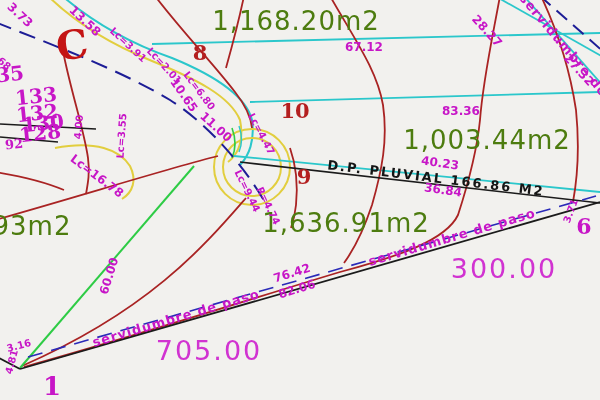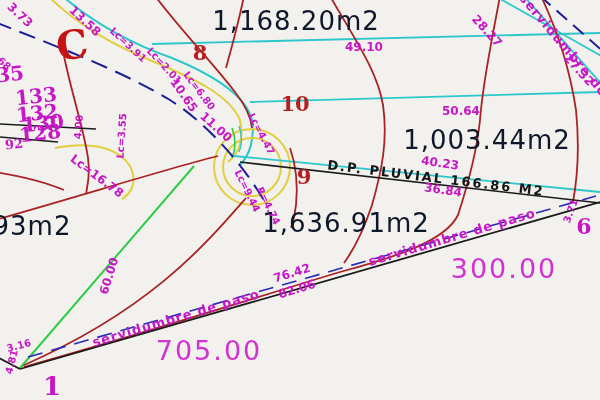--- a/index.html
+++ b/index.html
@@ -1,21 +1,21 @@
 <!DOCTYPE html>
 <html><head>
 <meta charset="utf-8">
 <style>
   html,body{margin:0;padding:0;}
   body{width:600px;height:400px;overflow:hidden;background:#efeeec;}
   #canvas{position:relative;width:600px;height:400px;background:#f2f1ee;overflow:hidden;
           font-family:"DejaVu Sans",sans-serif;}
   #lines{position:absolute;left:0;top:0;}
   .lbl{position:absolute;white-space:nowrap;line-height:1;transform-origin:center;}
-  .area{color:#0f172a;font-size:26px;letter-spacing:1px;}
+  .area{color:#4d7c0f;font-size:26px;letter-spacing:1px;}
   .lot{color:#b41f1f;font-family:"DejaVu Serif",serif;font-weight:bold;font-size:21px;}
   .elev{color:#d133d1;font-size:27px;letter-spacing:2px;}
   .corner{color:#c716c7;font-family:"DejaVu Serif",serif;font-weight:bold;font-size:26px;}
   .dim{color:#c716c7;font-size:12px;font-weight:bold;}
   .sm{font-size:10px;}
   .note{color:#151515;font-size:13px;font-weight:bold;letter-spacing:2px;}
   .serv{color:#c716c7;font-size:13px;font-weight:bold;letter-spacing:1px;}
   .cletter{color:#c41414;font-family:"DejaVu Serif",serif;font-weight:bold;font-size:40px;}
 </style>
 </head>
@@ -64,36 +64,36 @@
   </svg>
 
   <div style="position:absolute;left:0;top:0;width:600px;height:400px;">
       <span class="lbl area" style="left: 296px; top: 21px; transform: translate(-50%, -50%) rotate(0deg);">1,168.20m2</span>
       <span class="lbl area" style="left: 487px; top: 140px; transform: translate(-50%, -50%) rotate(0deg);">1,003.44m2</span>
       <span class="lbl area" style="left: 338px; top: 223px; transform: translate(-50%, -50%) rotate(0deg); margin-left: 8px;">1,636.91m2</span>
       <span class="lbl area" style="left: 32px; top: 226px; transform: translate(-50%, -50%) rotate(0deg);">93m2</span>
       <span class="lbl elev" style="left: 209px; top: 350px; transform: translate(-50%, -50%) rotate(0deg);">705.00</span>
       <span class="lbl elev" style="left: 504px; top: 268px; transform: translate(-50%, -50%) rotate(0deg);">300.00</span>
       <span class="lbl lot" style="left: 200px; top: 52px; transform: translate(-50%, -50%) rotate(0deg);">8</span>
-      <span class="lbl lot" style="left: 295px; top: 103px; transform: translate(-50%, -50%) rotate(0deg); text-align: center;">10</span>
+      <span class="lbl lot" style="left: 295px; top: 110px; transform: translate(-50%, -50%) rotate(0deg); text-align: center;">10</span>
       <span class="lbl lot" style="left: 304px; top: 176px; transform: translate(-50%, -50%) rotate(0deg);">9</span>
       <span class="lbl corner" style="left: 52px; top: 386px; transform: translate(-50%, -50%) rotate(0deg);">1</span>
       <span class="lbl corner" style="left: 584px; top: 226px; transform: translate(-50%, -50%) rotate(0deg); font-size: 22px;">6</span>
       <span class="lbl cletter" style="left: 72px; top: 45px; transform: translate(-50%, -50%) rotate(-8deg);">C</span>
       <span class="lbl corner" style="left: 10px; top: 74px; transform: translate(-50%, -50%) rotate(-6deg); font-size: 20px;">35</span>
       <span class="lbl corner" style="left: 36px; top: 96px; transform: translate(-50%, -50%) rotate(-6deg); font-size: 20px;">133</span>
       <span class="lbl corner" style="left: 37px; top: 113px; transform: translate(-50%, -50%) rotate(-6deg); font-size: 20px;">132</span>
       <span class="lbl corner" style="left: 43px; top: 123px; transform: translate(-50%, -50%) rotate(-6deg); font-size: 20px;">130</span>
       <span class="lbl corner" style="left: 40px; top: 133px; transform: translate(-50%, -50%) rotate(-6deg); font-size: 20px;">128</span>
       <span class="lbl corner" style="left: 14px; top: 144px; transform: translate(-50%, -50%) rotate(-6deg); font-size: 13px;">92</span>
       <span class="lbl dim sm" style="left: 4px; top: 64px; transform: translate(-50%, -50%) rotate(40deg);">68</span>
       <span class="lbl dim" style="left: 20px; top: 15px; transform: translate(-50%, -50%) rotate(43deg);">3.73</span>
       <span class="lbl dim" style="left: 85px; top: 21px; transform: translate(-50%, -50%) rotate(43deg);">13.58</span>
-      <span class="lbl dim" style="left: 364px; top: 47px; transform: translate(-50%, -50%) rotate(0deg);">49.10</span>
-      <span class="lbl dim" style="left: 461px; top: 111px; transform: translate(-50%, -50%) rotate(0deg);">50.64</span>
+      <span class="lbl dim" style="left: 364px; top: 47px; transform: translate(-50%, -50%) rotate(0deg);">67.12</span>
+      <span class="lbl dim" style="left: 461px; top: 111px; transform: translate(-50%, -50%) rotate(0deg);">83.36</span>
       <span class="lbl dim" style="left: 440px; top: 163px; transform: translate(-50%, -50%) rotate(8deg);">40.23</span>
       <span class="lbl dim" style="left: 443px; top: 190px; transform: translate(-50%, -50%) rotate(8deg);">36.84</span>
       <span class="lbl dim" style="left: 487px; top: 31px; transform: translate(-50%, -50%) rotate(48deg);">28.27</span>
       <span class="lbl dim" style="left: 579px; top: 70px; transform: translate(-50%, -50%) rotate(48deg);">27.32</span>
       <span class="lbl dim" style="left: 292px; top: 273px; transform: translate(-50%, -50%) rotate(-17deg);">76.42</span>
       <span class="lbl dim" style="left: 297px; top: 289px; transform: translate(-50%, -50%) rotate(-17deg);">82.06</span>
       <span class="lbl dim" style="left: 109px; top: 276px; transform: translate(-50%, -50%) rotate(-73deg);">60.00</span>
       <span class="lbl dim sm" style="left: 19px; top: 346px; transform: translate(-50%, -50%) rotate(-15deg);">3.16</span>
       <span class="lbl dim sm" style="left: 12px; top: 362px; transform: translate(-50%, -50%) rotate(-75deg);">4.81</span>
       <span class="lbl dim sm" style="left: 571px; top: 211px; transform: translate(-50%, -50%) rotate(-70deg);">3.71</span>

